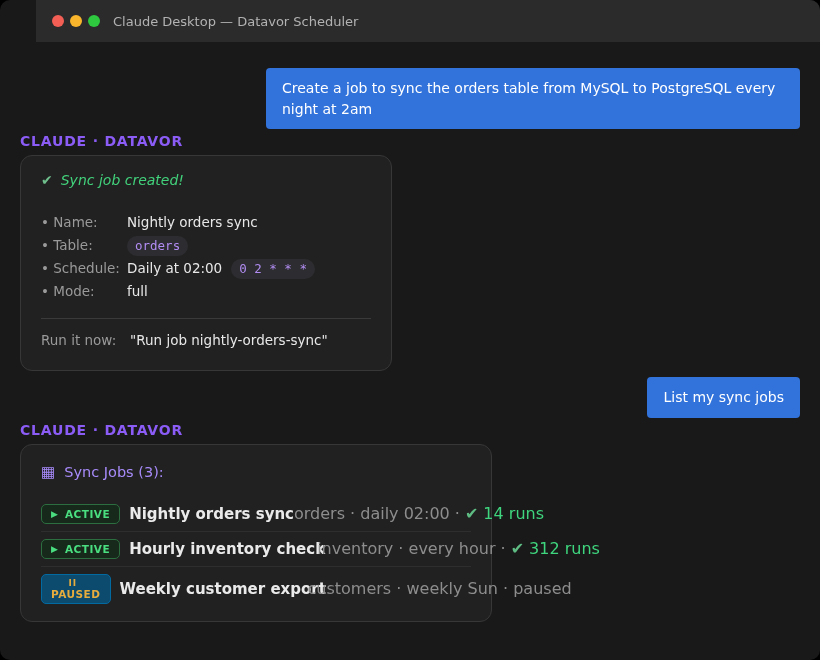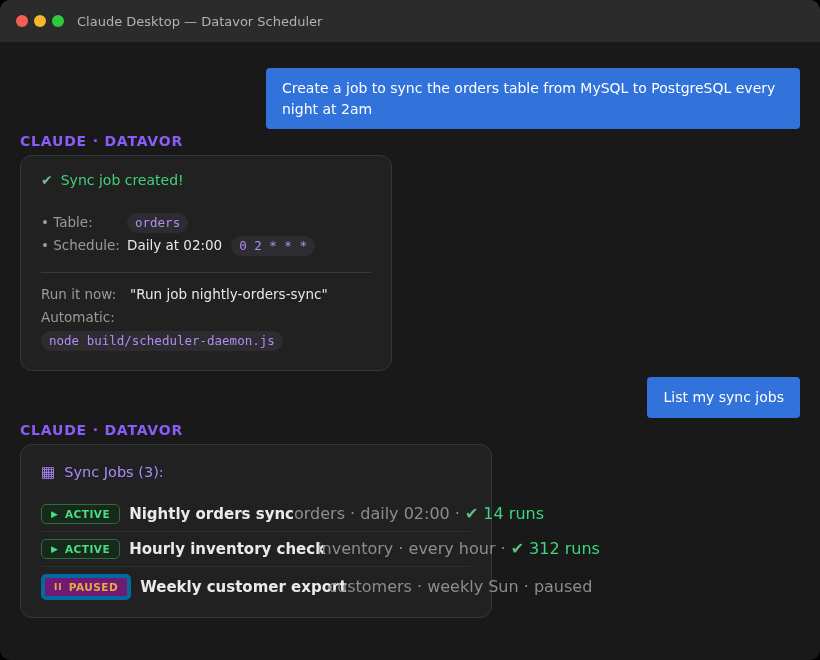--- a/index.html
+++ b/index.html
@@ -11,20 +11,21 @@
     border-radius: 10px;
     overflow: hidden;
     font-family: "DejaVu Sans", "Liberation Sans", sans-serif;
   }
   
   .titlebar {
     height: 42px;
     background: #2b2b2b;
     display: flex; align-items: center;
     padding: 0 16px;
+    margin-left: 36px;
   }
   .lights { display: flex; align-items: center; gap: 6px; }
   .light { width: 12px; height: 12px; border-radius: 50%; display: inline-block; }
   .light.red    { background: #f35f55; }
   .light.yellow { background: #f9b52b; }
   .light.green  { background: #2ec93f; }
   .titlebar .title {
     margin-left: 13px;
     font-size: 13px;
     color: #b2b2b2;
@@ -50,21 +51,21 @@
     color: #8b5cf6;
   }
   .card {
     margin-top: 6px;
     background: #212121;
     border: 1px solid #373737;
     border-radius: 12px;
   }
   
   .card1 { width: 372px; padding: 16px 20px 18px 20px; }
-  .status { color: #42d17b; font-size: 14px; margin-bottom: 23px; }
+  .status { color: #42d17b; font-size: 14px; margin-bottom: 23px; font-style: italic; }
   .status .check-icon { margin-right: 8px; color: #6fbf8d; }
   .kv { line-height: 23px; font-size: 13.5px; }
   .kv .k { display: inline-block; width: 86px; color: #9a9a9a; }
   .kv .k2 { width: 89px; }
   .kv .v { color: #e8e8e8; }
   .chip {
     display: inline-block;
     background: #2d2d31;
     color: #b18cf2;
     font-family: "DejaVu Sans Mono", "Liberation Mono", monospace;
@@ -92,21 +93,21 @@
   .badge {
     display: inline-flex; align-items: center;
     font-size: 10.5px; font-weight: bold;
     letter-spacing: 0.5px;
     border-radius: 5px;
     padding: 3px 9px;
     white-space: nowrap;
   }
   .badge .b-icon { font-size: 9px; margin-right: 6px; letter-spacing: 1px; }
   .badge.active { color: #4ade80; background: #16291b; border: 1px solid #2c6e3f; }
-  .badge.paused { color: #e6ac3d; background: #701a75; border: 4px solid #0369a1; }
+  .badge.paused { color: #e6ac3d; background: #0c4a6e; border: 1px solid #0369a1; flex-direction: column; }
   .job-name {
     margin-left: 9px;
     width: 188px;
     color: #eaeaea;
     font-size: 15px;
     font-weight: bold;
     white-space: nowrap;
   }
   .job-meta { color: #8d8d8d; font-size: 16px; white-space: nowrap; }
   .job-meta .run-check { color: #5fbd84; margin-left: 5px; }
@@ -131,33 +132,36 @@
     <div class="bubble">Create a job to sync the orders table from MySQL to PostgreSQL every night at 2am</div>
 
     <div class="sender">CLAUDE · DATAVOR</div>
 
     <div class="card card1">
       <div class="status">
         <span class="check-icon">✔</span><span>Sync job created!</span>
       </div>
 
       <div class="kv">
+        <span class="k">• Name:</span><span class="v">Nightly orders sync</span>
+      </div>
+      <div class="kv">
         <span class="k">• Table:</span><span class="chip">orders</span>
       </div>
       <div class="kv">
         <span class="k">• Schedule:</span><span class="v">Daily at 02:00</span><span class="chip gap">0 2 * * *</span>
       </div>
+      <div class="kv">
+        <span class="k">• Mode:</span><span class="v">full</span>
+      </div>
 
       <div class="divider"></div>
 
       <div class="kv">
         <span class="k k2">Run it now:</span><span class="v">"Run job nightly-orders-sync"</span>
-      </div>
-      <div class="kv">
-        <span class="k k2">Automatic:</span><span class="chip">node build/scheduler-daemon.js</span>
       </div>
     </div>
 
     <div class="bubble small">List my sync jobs</div>
 
     <div class="sender">CLAUDE · DATAVOR</div>
 
     <div class="card card2">
       <div class="jobs-header">
         <span class="list-icon">▦</span><span>Sync Jobs (3):</span>

